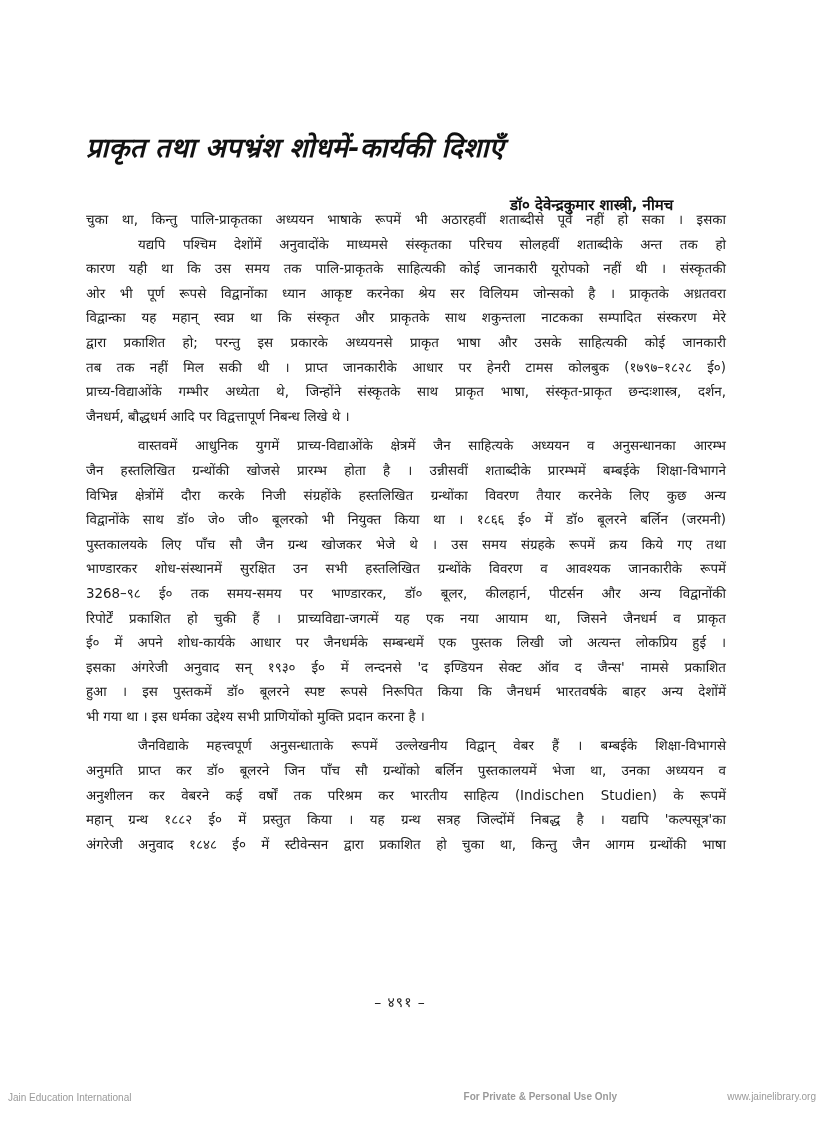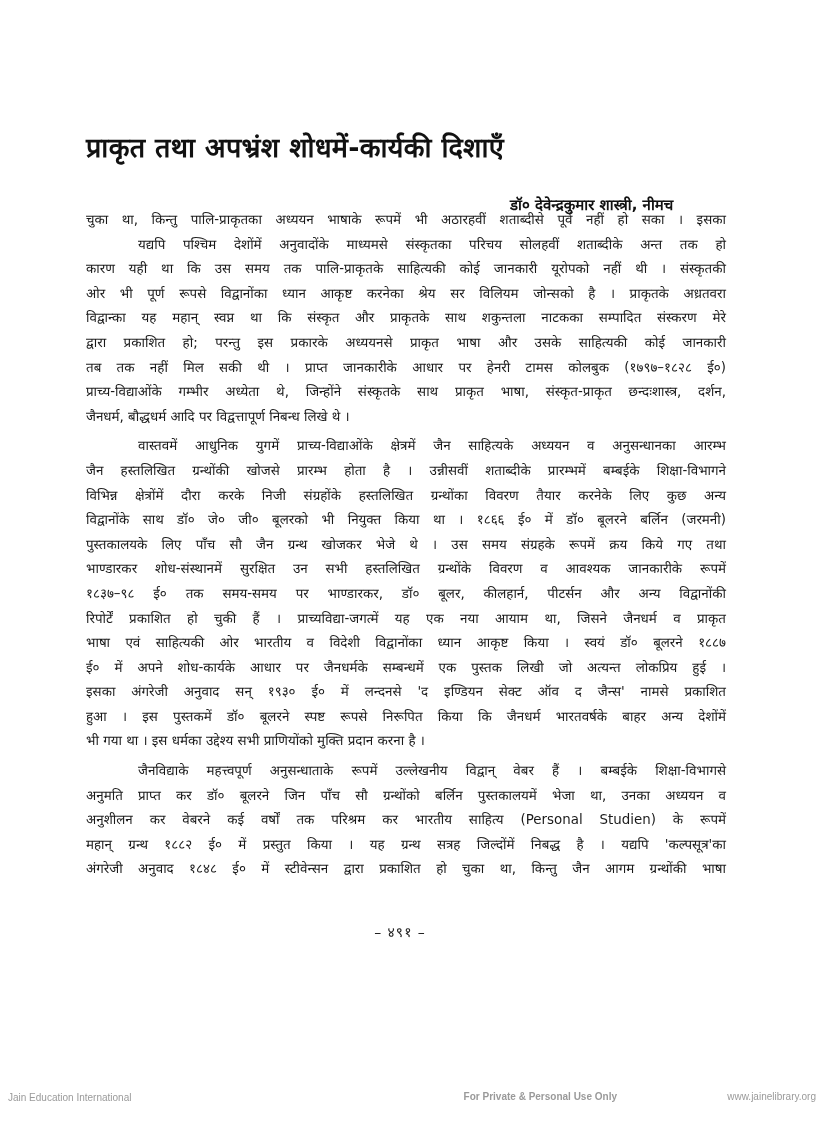--- a/index.html
+++ b/index.html
@@ -5,39 +5,40 @@
   html, body { margin:0; padding:0; }
   body {
     width:828px; height:1122px; background:#ffffff; position:relative; overflow:hidden;
     font-family:"DejaVu Sans", sans-serif; color:#1a1a1a;
   }
   .page { position:absolute; left:0; top:0; width:828px; height:1122px; }
   .title {
     position:absolute; left:86px; top:128px; width:640px;
     font-size:27px; font-weight:bold; letter-spacing:0.3px; color:#111;
     white-space:nowrap;
+    font-style:italic;
   }
   .author {
     position:absolute; left:480px; top:194px; width:320px; text-align:left;
     font-size:15px; font-weight:bold; color:#111; padding-left:30px; box-sizing:border-box;
     white-space:nowrap;
   }
   .body {
     position:absolute; left:86px; top:208px; width:640px;
   }
   .para { margin:0 0 5px 0; }
   .line {
     display:block; height:24.6px; line-height:24.6px;
     font-size:13.4px; white-space:nowrap; overflow:visible;
     text-align:justify; text-align-last:justify;
   }
   .line.last { text-align-last:left; }
   .line.indent { padding-left:52px; }
   .pageno {
-    position:absolute; left:300px; width:200px; top:922px; text-align:center;
+    position:absolute; left:300px; width:200px; top:992px; text-align:center;
     font-size:14px; color:#222; letter-spacing:1px;
   }
   .footer {
     position:absolute; left:0; top:1088px; width:828px; height:20px;
     font-family:"Liberation Sans", sans-serif; font-size:10px; color:#9a9a9a;
   }
   .footer .l { position:absolute; left:8px; top:4px; }
   .footer .c { position:absolute; left:227px; width:390px; text-align:right; top:3px;font-weight:bold; }
   .footer .r { position:absolute; right:12px; top:3px;margin-left:30px; }
 </style>
@@ -61,33 +62,32 @@
       <span class="line last">जैनधर्म, बौद्धधर्म आदि पर विद्वत्तापूर्ण  निबन्ध लिखे थे ।</span>
     </div>
 
     <div class="para">
       <span class="line indent">वास्तवमें आधुनिक युगमें प्राच्य-विद्याओंके क्षेत्रमें  जैन साहित्यके अध्ययन व  अनुसन्धानका आरम्भ</span>
       <span class="line">जैन हस्तलिखित ग्रन्थोंकी खोजसे प्रारम्भ होता है । उन्नीसवीं शताब्दीके प्रारम्भमें बम्बईके  शिक्षा-विभागने</span>
       <span class="line">विभिन्न क्षेत्रोंमें दौरा करके निजी संग्रहोंके  हस्तलिखित ग्रन्थोंका  विवरण तैयार  करनेके लिए  कुछ अन्य</span>
       <span class="line">विद्वानोंके साथ डॉ० जे० जी० बूलरको भी नियुक्त किया था । १८६६ ई० में डॉ० बूलरने बर्लिन (जरमनी)</span>
       <span class="line">पुस्तकालयके  लिए पाँच सौ  जैन ग्रन्थ खोजकर  भेजे थे । उस समय  संग्रहके  रूपमें क्रय  किये गए  तथा</span>
       <span class="line">भाण्डारकर शोध-संस्थानमें सुरक्षित उन सभी  हस्तलिखित ग्रन्थोंके  विवरण व आवश्यक जानकारीके रूपमें</span>
-      <span class="line">१८३७–९८ ई० तक समय-समय पर  भाण्डारकर, डॉ० बूलर,  कीलहार्न,  पीटर्सन और  अन्य विद्वानोंकी</span>
+      <span class="line">3268–९८ ई० तक समय-समय पर  भाण्डारकर, डॉ० बूलर,  कीलहार्न,  पीटर्सन और  अन्य विद्वानोंकी</span>
       <span class="line">रिपोर्टें प्रकाशित  हो चुकी  हैं ।  प्राच्यविद्या-जगत्में यह  एक नया  आयाम था,  जिसने जैनधर्म व प्राकृत</span>
-      <span class="line">भाषा एवं साहित्यकी ओर भारतीय व विदेशी विद्वानोंका ध्यान आकृष्ट किया ।  स्वयं  डॉ० बूलरने १८८७</span>
       <span class="line">ई० में  अपने शोध-कार्यके  आधार पर जैनधर्मके  सम्बन्धमें एक पुस्तक लिखी जो  अत्यन्त लोकप्रिय  हुई ।</span>
       <span class="line">इसका अंगरेजी अनुवाद  सन् १९३० ई० में  लन्दनसे  'द इण्डियन सेक्ट ऑव द  जैन्स'  नामसे  प्रकाशित</span>
       <span class="line">हुआ ।  इस पुस्तकमें डॉ० बूलरने स्पष्ट रूपसे  निरूपित किया कि  जैनधर्म भारतवर्षके  बाहर अन्य देशोंमें</span>
       <span class="line last">भी गया था ।  इस धर्मका उद्देश्य सभी प्राणियोंको मुक्ति प्रदान करना है ।</span>
     </div>
 
     <div class="para">
       <span class="line indent">जैनविद्याके महत्त्वपूर्ण अनुसन्धाताके रूपमें  उल्लेखनीय विद्वान्  वेबर हैं । बम्बईके  शिक्षा-विभागसे</span>
       <span class="line">अनुमति प्राप्त कर डॉ० बूलरने जिन  पाँच सौ ग्रन्थोंको  बर्लिन पुस्तकालयमें  भेजा था,  उनका अध्ययन व</span>
-      <span class="line">अनुशीलन कर  वेबरने  कई वर्षों तक  परिश्रम कर  भारतीय साहित्य (Personal Studien) के  रूपमें</span>
+      <span class="line">अनुशीलन कर  वेबरने  कई वर्षों तक  परिश्रम कर  भारतीय साहित्य (Indischen Studien) के  रूपमें</span>
       <span class="line">महान् ग्रन्थ  १८८२ ई० में  प्रस्तुत किया ।  यह ग्रन्थ  सत्रह जिल्दोंमें  निबद्ध  है ।  यद्यपि  'कल्पसूत्र'का</span>
       <span class="line">अंगरेजी अनुवाद १८४८ ई० में स्टीवेन्सन द्वारा  प्रकाशित हो चुका था,  किन्तु जैन आगम ग्रन्थोंकी भाषा</span>
     </div>
   </div>
 
   <div class="pageno">– ४९१ –</div>
 
   <div class="footer">
     <span class="l">Jain Education International</span>
     <span class="c">For Private &amp; Personal Use Only</span>

